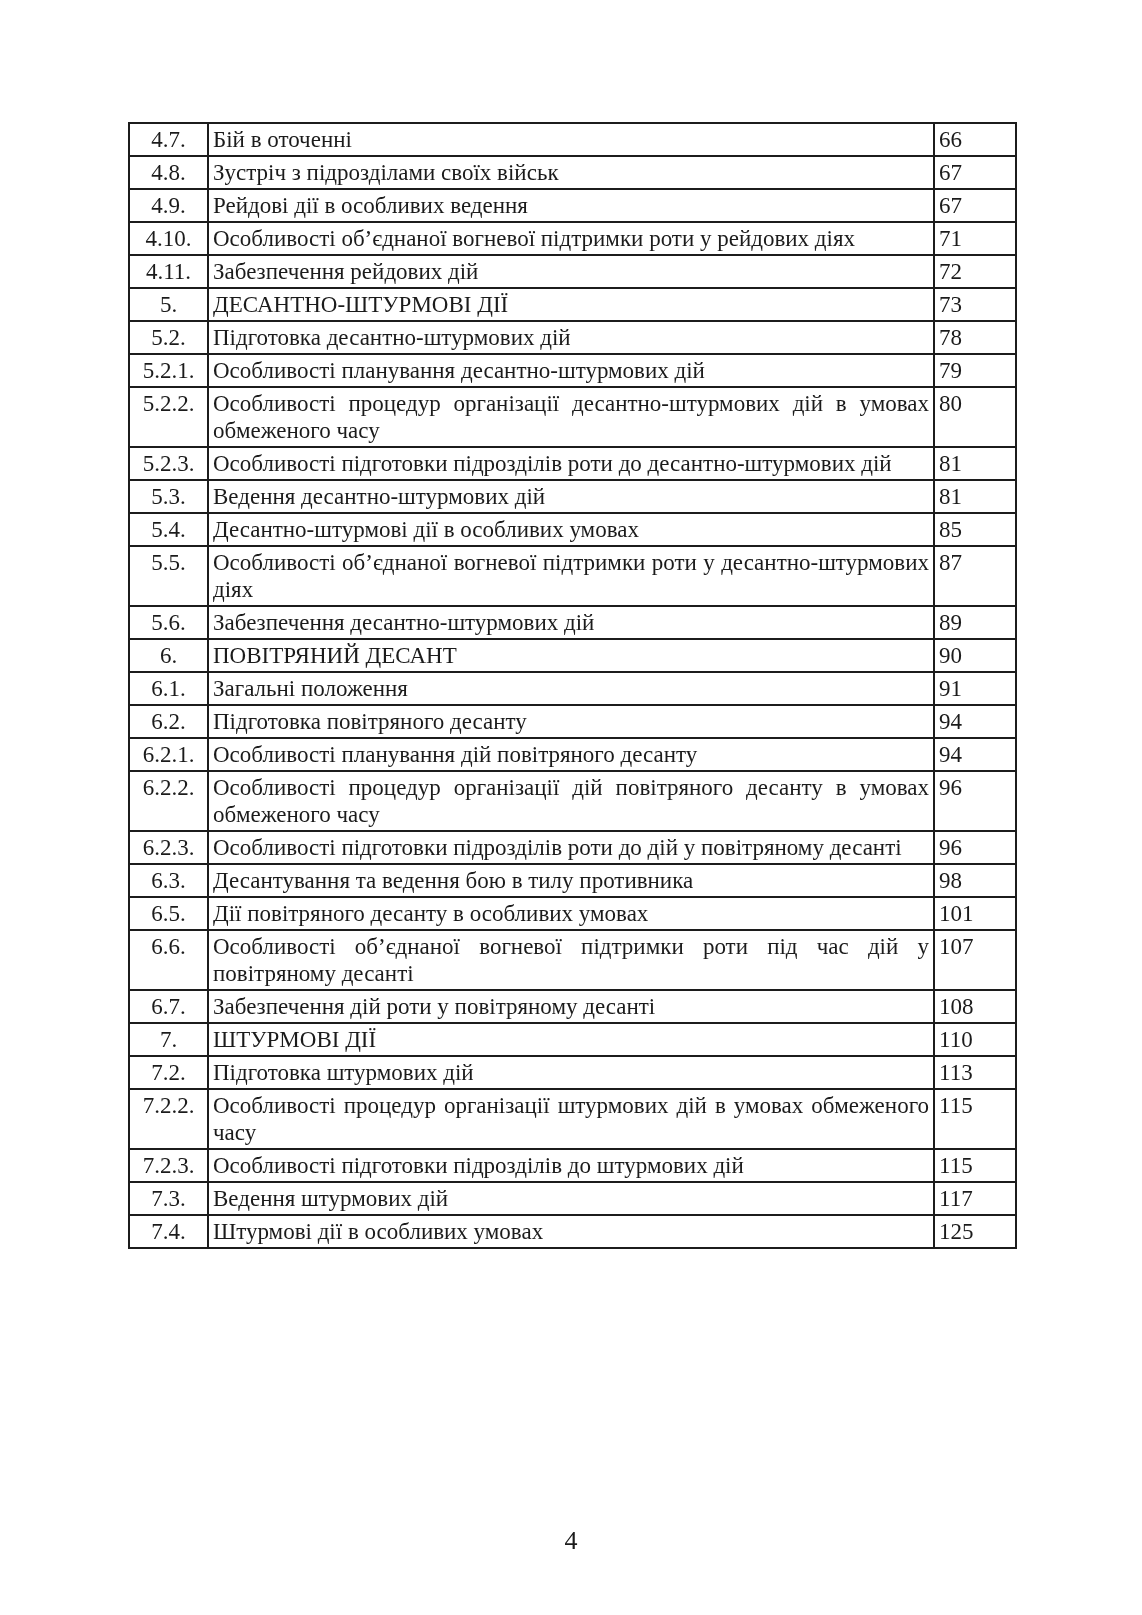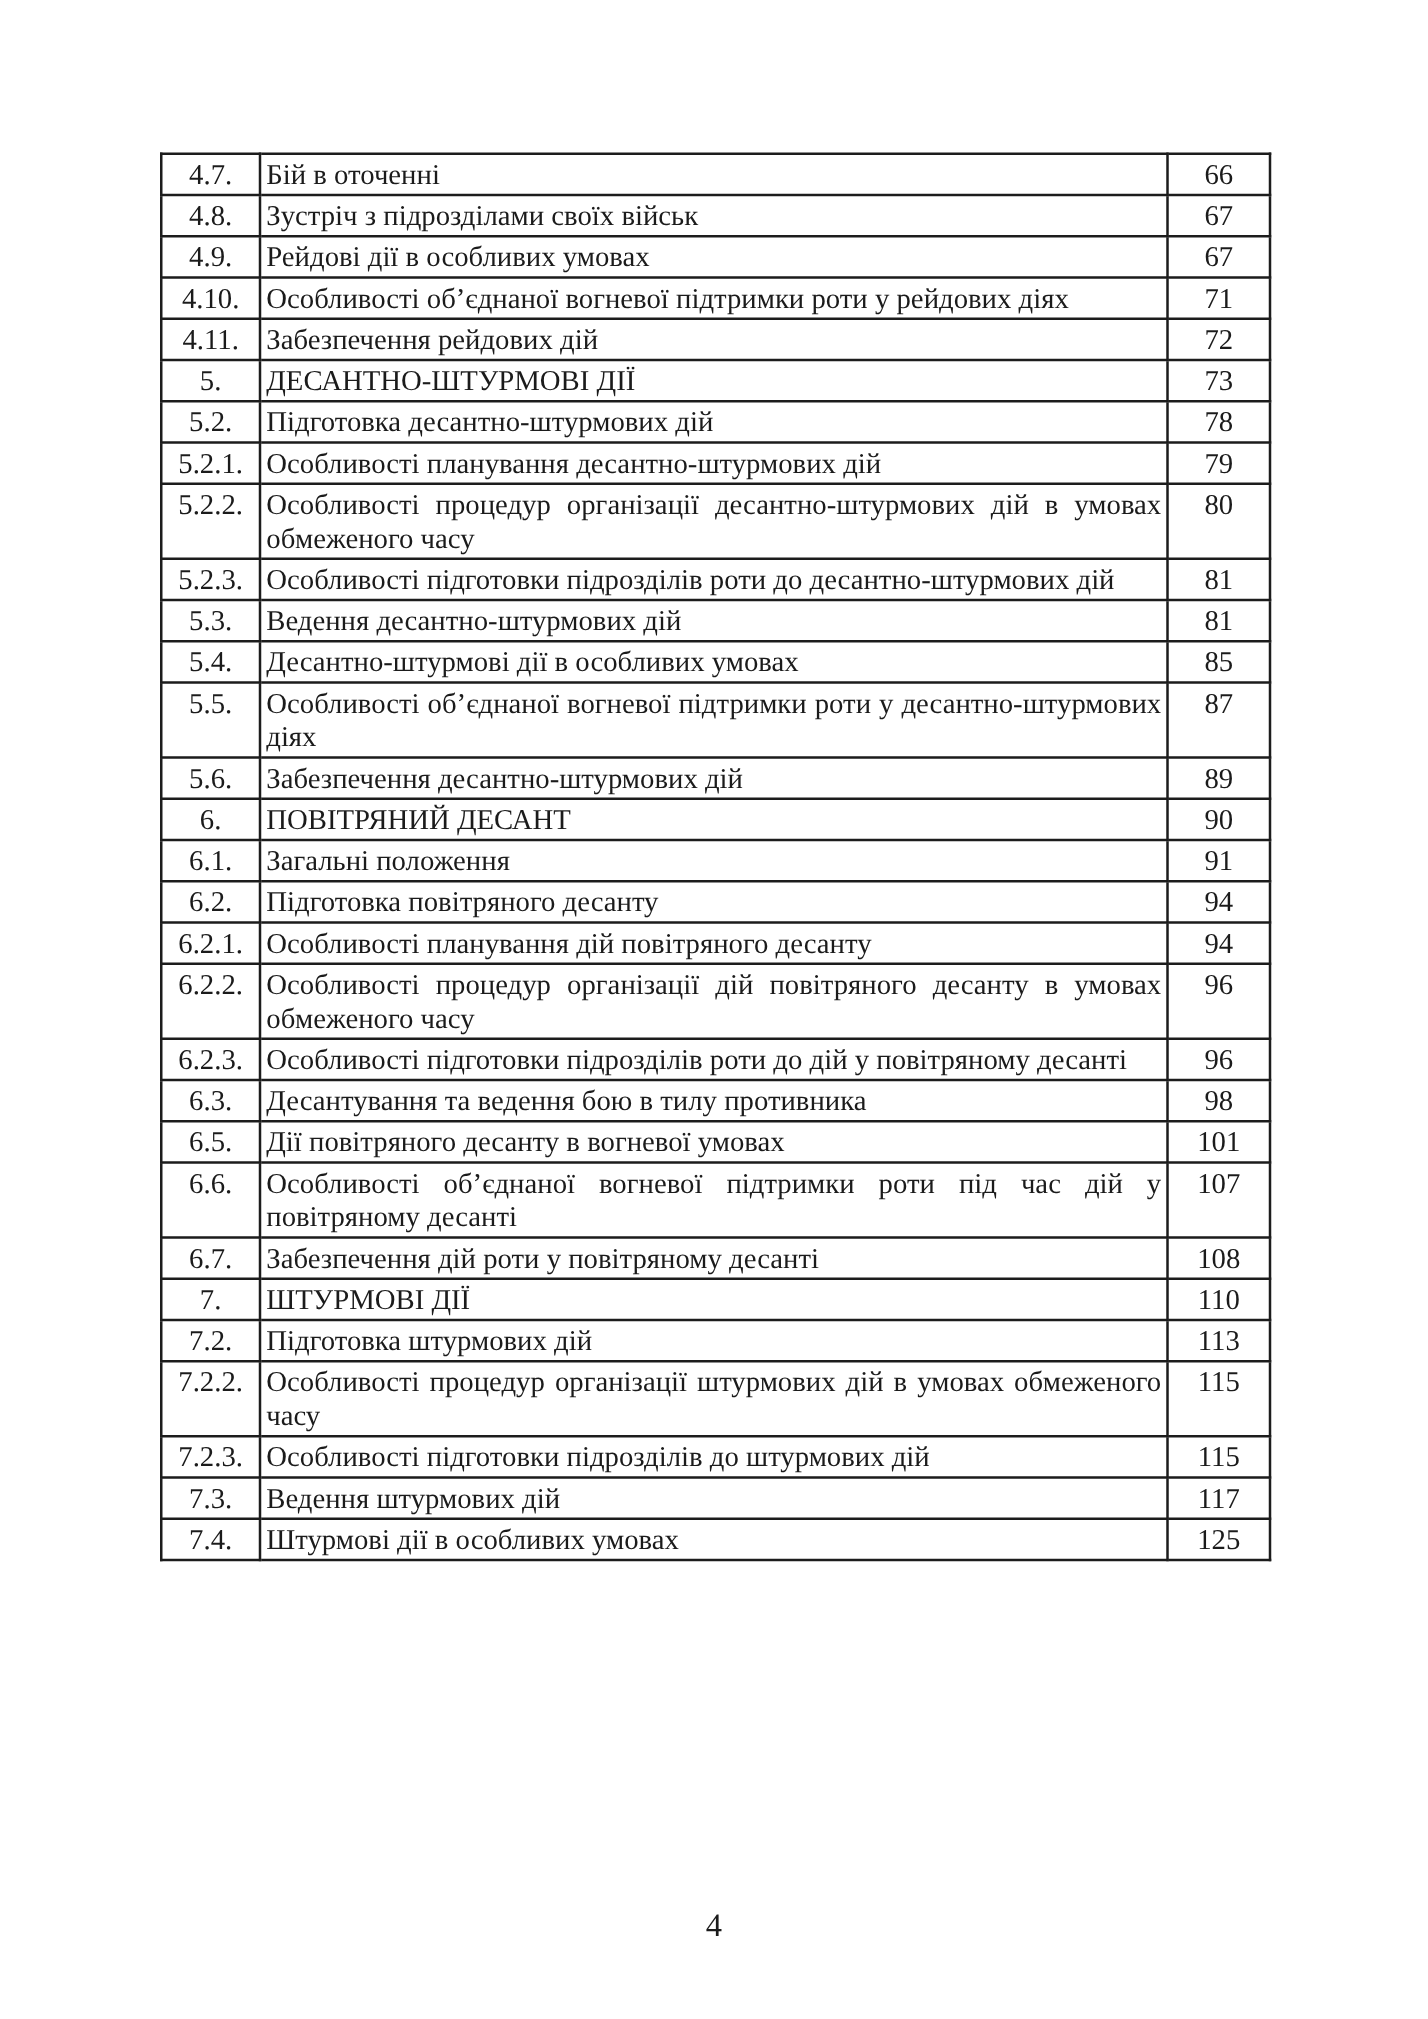--- a/index.html
+++ b/index.html
@@ -36,21 +36,20 @@
   td.c-num {
     text-align: center;
     padding: 2px 2px;
   }
   td.c-title {
     text-align: justify;
     padding: 2px 14px 2px 10px;
     margin-left: 44px;
   }
   td.c-page {
-    text-align: center;
   }
   .page-footer {
     position: absolute;
     top: 1526px;
     left: 0;
     width: 100%;
     text-align: center;
     font-size: 26px;
     line-height: 30px;
   }
@@ -71,21 +70,21 @@
           <td class="c-title">Бій в оточенні</td>
           <td class="c-page">66</td>
         </tr>
         <tr>
           <td class="c-num">4.8.</td>
           <td class="c-title">Зустріч з підрозділами своїх військ</td>
           <td class="c-page">67</td>
         </tr>
         <tr>
           <td class="c-num">4.9.</td>
-          <td class="c-title">Рейдові дії в особливих умовах</td>
+          <td class="c-title">Рейдові дії в особливих ведення</td>
           <td class="c-page">67</td>
         </tr>
         <tr>
           <td class="c-num">4.10.</td>
           <td class="c-title">Особливості об’єднаної вогневої підтримки роти у рейдових діях</td>
           <td class="c-page">71</td>
         </tr>
         <tr>
           <td class="c-num">4.11.</td>
           <td class="c-title">Забезпечення рейдових дій</td>
@@ -166,21 +165,21 @@
           <td class="c-title">Особливості підготовки підрозділів роти до дій у повітряному десанті</td>
           <td class="c-page">96</td>
         </tr>
         <tr>
           <td class="c-num">6.3.</td>
           <td class="c-title">Десантування та ведення бою в тилу противника</td>
           <td class="c-page">98</td>
         </tr>
         <tr>
           <td class="c-num">6.5.</td>
-          <td class="c-title">Дії повітряного десанту в вогневої умовах</td>
+          <td class="c-title">Дії повітряного десанту в особливих умовах</td>
           <td class="c-page">101</td>
         </tr>
         <tr>
           <td class="c-num">6.6.</td>
           <td class="c-title">Особливості об’єднаної вогневої підтримки роти під час дій у повітряному десанті</td>
           <td class="c-page">107</td>
         </tr>
         <tr>
           <td class="c-num">6.7.</td>
           <td class="c-title">Забезпечення дій роти у повітряному десанті</td>

